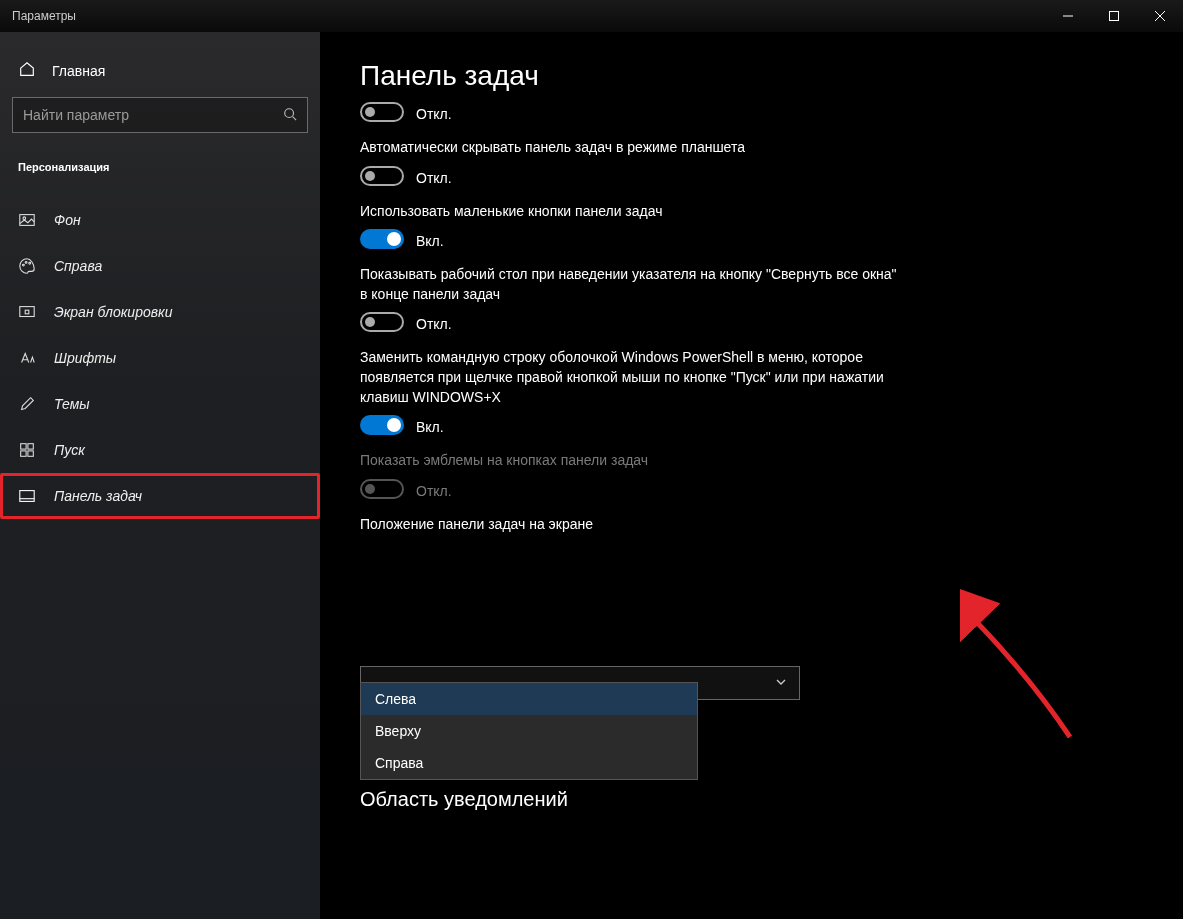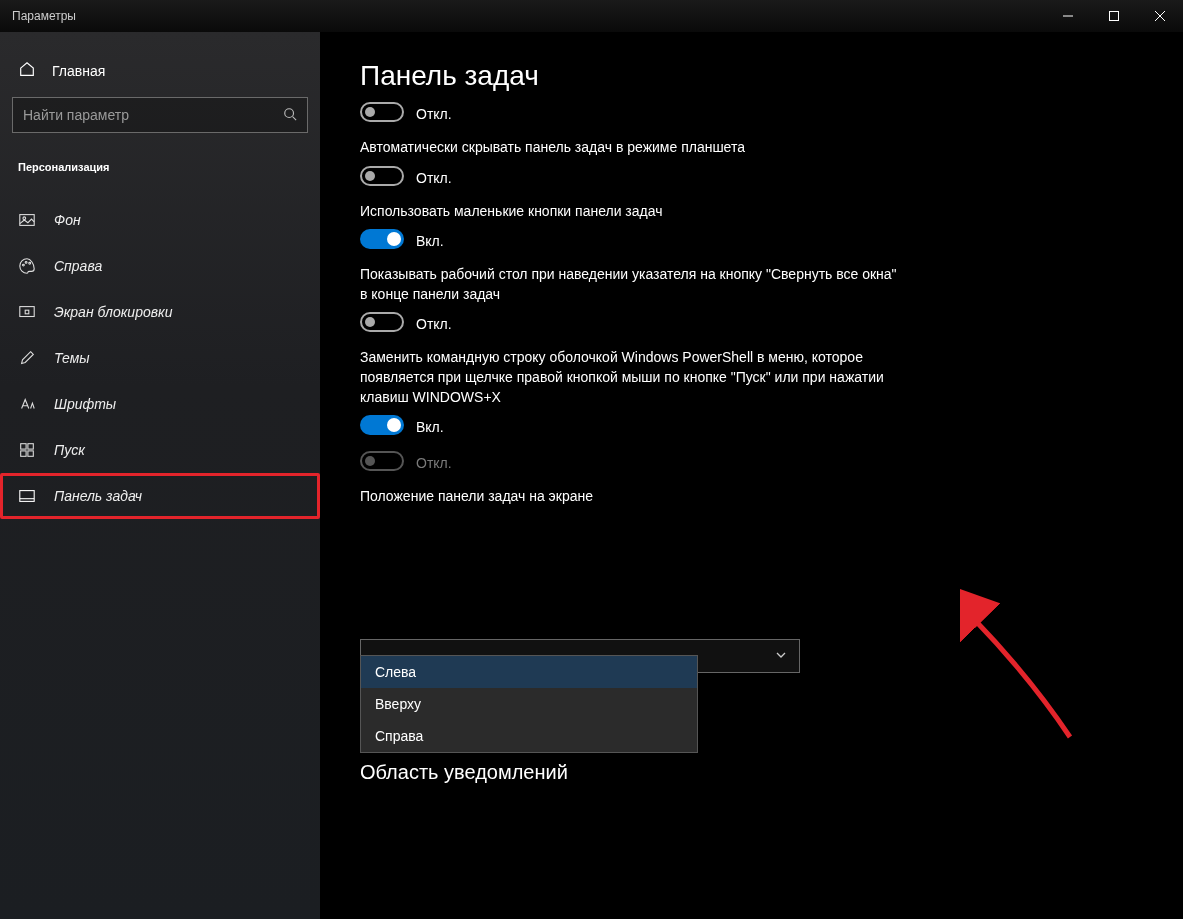--- a/index.html
+++ b/index.html
@@ -275,32 +275,32 @@
           <svg viewBox="0 0 20 20" fill="none" stroke="#ddd" stroke-width="1.2">
             <rect x="2" y="4" width="16" height="11"></rect>
             <rect x="8" y="8" width="4" height="4"></rect>
           </svg>
         </span>
       <span>Экран блокировки</span>
     </div>
     <div class="nav-item">
       <span class="nicon">
           <svg viewBox="0 0 20 20" fill="none" stroke="#ddd" stroke-width="1.2">
+            <path d="M4 15 L8 5 L12 15 M5.5 12 H10.5 M14 15 L16 9 L18 15"></path>
+          </svg>
+        </span>
+      <span>Шрифты</span>
+    </div>
+    <div class="nav-item">
+      <span class="nicon">
+          <svg viewBox="0 0 20 20" fill="none" stroke="#ddd" stroke-width="1.2">
             <path d="M14 3 L17 6 L8 15 L4 16 L5 12 Z"></path>
           </svg>
         </span>
       <span>Темы</span>
-    </div>
-    <div class="nav-item">
-      <span class="nicon">
-          <svg viewBox="0 0 20 20" fill="none" stroke="#ddd" stroke-width="1.2">
-            <path d="M4 15 L8 5 L12 15 M5.5 12 H10.5 M14 15 L16 9 L18 15"></path>
-          </svg>
-        </span>
-      <span>Шрифты</span>
     </div>
     <div class="nav-item">
       <span class="nicon">
           <svg viewBox="0 0 20 20" fill="none" stroke="#ddd" stroke-width="1.2">
             <rect x="3" y="3" width="6" height="6"></rect>
             <rect x="11" y="3" width="6" height="6"></rect>
             <rect x="3" y="11" width="6" height="6"></rect>
             <rect x="11" y="11" width="6" height="6"></rect>
           </svg>
         </span>
@@ -351,20 +351,21 @@
 
     <div class="setting">
       <div class="setting-label">Заменить командную строку оболочкой Windows PowerShell в меню, которое появляется при щелчке правой кнопкой мыши по кнопке "Пуск" или при нажатии клавиш WINDOWS+X</div>
       <div class="toggle-row">
         <div class="toggle on"></div>
         <span class="toggle-state">Вкл.</span>
       </div>
     </div>
 
     <div class="setting">
+      <div class="setting-label disabled">Показать эмблемы на кнопках панели задач</div>
       <div class="toggle-row">
         <div class="toggle off disabled"></div>
         <span class="toggle-state disabled">Откл.</span>
       </div>
     </div>
 
     <div class="setting">
       <div class="setting-label">Положение панели задач на экране</div>
       <div class="dropdown-wrap">
         <div class="dropdown-list">

